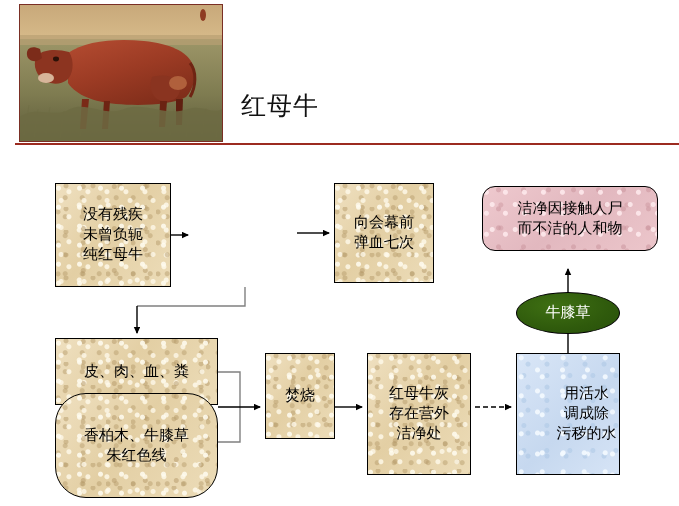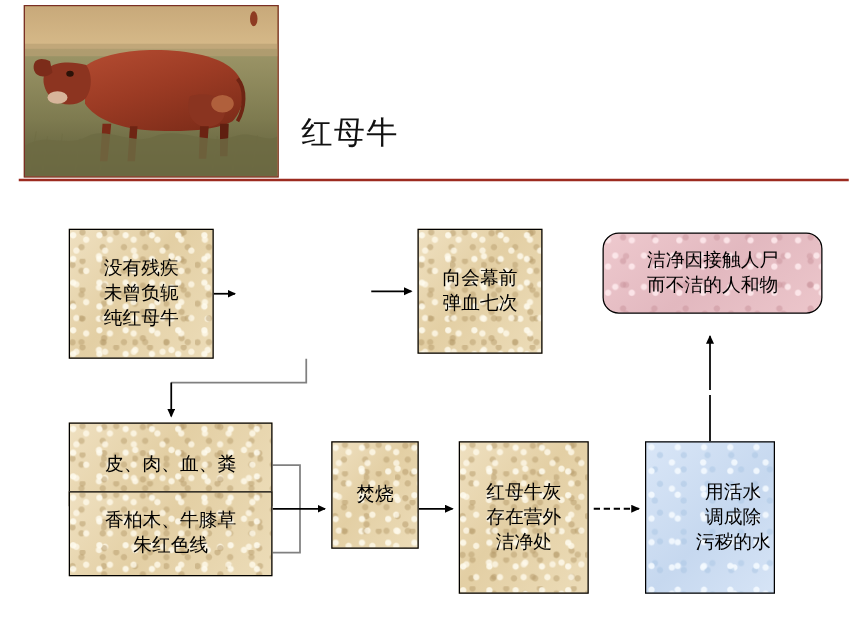--- a/index.html
+++ b/index.html
@@ -221,24 +221,25 @@
 未曾负轭
 纯红母牛</div>
 
 
   <div class="node tan" style="left:322px; top:37px;  width:100px; height:100px;">向会幕前
 弹血七次</div>
 
   <div class="node pink" style="left:470px; top:40px;  width:176px; height:65px;">洁净因接触人尸
 而不洁的人和物</div>
 
+  <div class="node green-ellipse" style="left:504px; top:146px; width:104px; height:42px;">牛膝草</div>
 
   <div class="node tan" style="left:43px;  top:192px; width:163px; height:67px;">皮、肉、血、粪</div>
 
-  <div class="node tan" style="left:43px;  top:247px; width:163px; height:68px;">香柏木、牛膝草
+  <div class="node tan" style="left:43px;  top:247px; width:163px; height:105px;border-radius:31px;">香柏木、牛膝草
 朱红色线</div>
 
   <div class="node tan" style="left:253px; top:207px; width:70px;  height:86px;">焚烧</div>
 
   <div class="node tan" style="left:355px; top:207px; width:104px; height:122px;">红母牛灰
 存在营外
 洁净处</div>
 
   <div class="node blue" style="left:504px; top:207px; width:104px; height:122px;">用活水
 调成除

